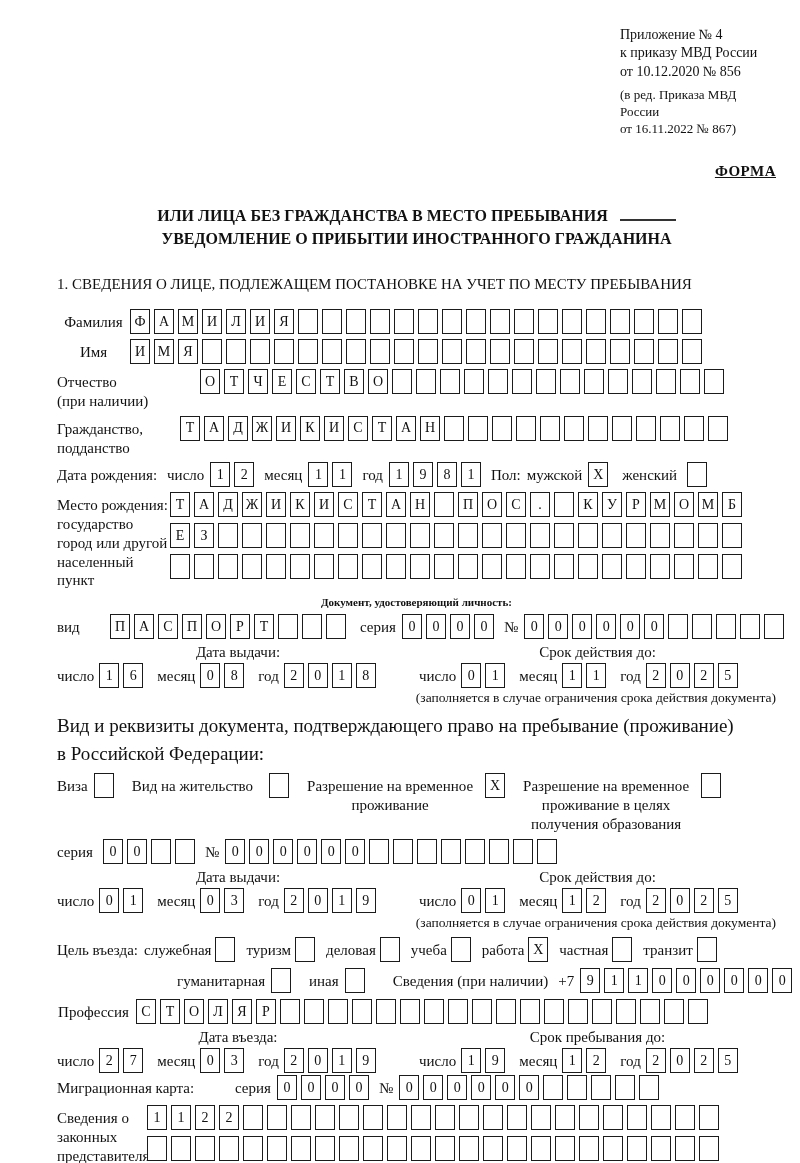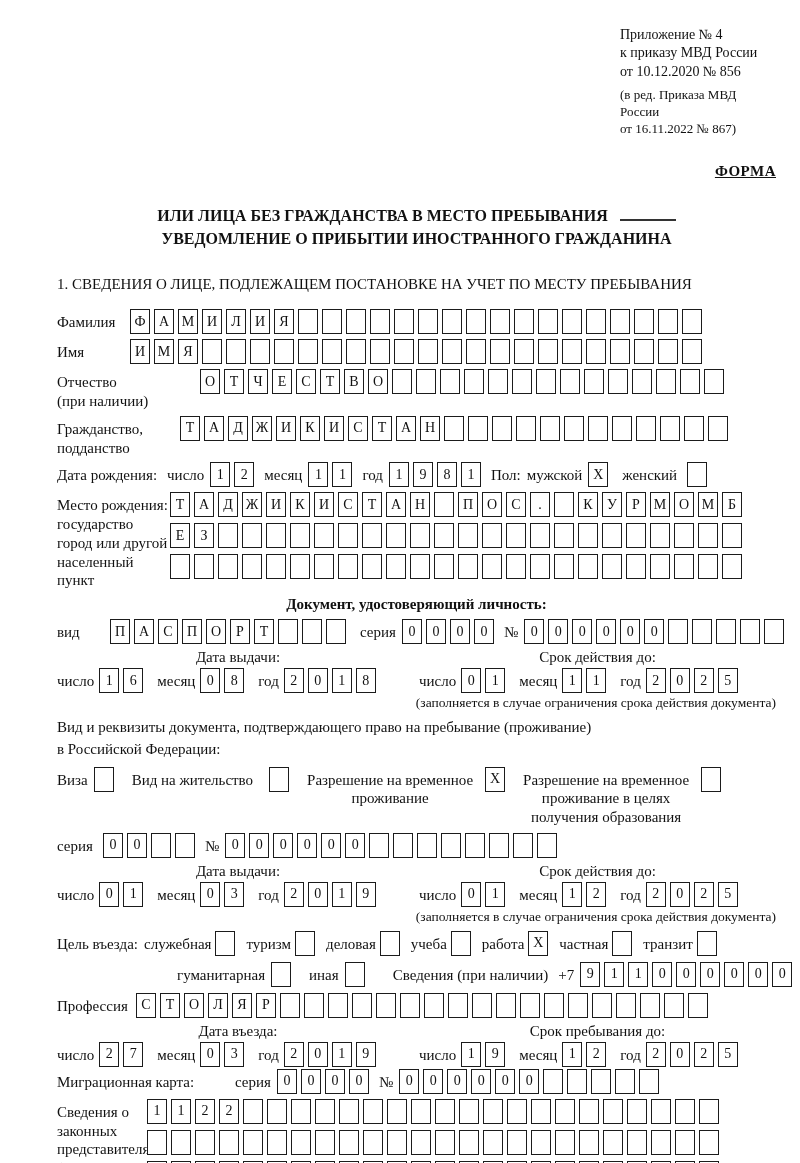--- a/index.html
+++ b/index.html
@@ -19,53 +19,53 @@
   
   .title { margin-top: 22px; text-align: center; font-weight: bold; font-size: 16px; line-height: 1.45; }
   .uline { display: inline-block; width: 56px; border-bottom: 2px solid #333; margin-left: 12px; vertical-align: baseline; }
   .sec-head { margin-top: 26px; font-weight: normal; font-size: 15px; }
 
   
   .body { margin-top: 16px; }
   .row { display: flex; align-items: flex-start; margin-bottom: 5px; white-space: nowrap; }
   .lbl { font-size: 15px; line-height: 1.25; padding-top: 4px; flex: none; }
   .ml  { white-space: pre-line; }
-  .w73  { width: 73px; }
+  .w73  { width: 73px; text-align: center; }
   .w143 { width: 143px; }
   .w123 { width: 123px; }
   .w113 { width: 113px; }
   .w53  { width: 53px; }
   .w90  { width: 90px; }
   .w150 { width: 150px; }
   .cells { display: flex; flex: none; }
   .cell {
     width: 20px; height: 25px; flex: none;
     border: 1.7px solid #1b1b1b; margin-right: 4px;
     display: flex; align-items: center; justify-content: center;
     font-size: 14px; background: #fff;
   }
   .stack > .cells { margin-bottom: 6px; }
   .gap-l { margin-left: 10px; }
   .gap-s { margin-left: 6px; }
 
   
-  .doc-head { text-align: center; font-weight: bold; font-size: 15px; margin: 6px 0 6px 0; }
+  .doc-head { text-align: center; font-weight: bold; font-size: 11px; margin: 6px 0 6px 0; }
 
   
   .dates { display: flex; margin-bottom: 2px; }
   .date-col { white-space: nowrap; }
   .date-col.left { width: 362px; }
   .date-col.right { flex: 1; }
   .date-head { text-align: center; font-size: 15px; margin-bottom: 2px; }
   .date-line { display: flex; align-items: flex-start; }
   .date-line .lbl { padding-top: 4px; margin-right: 5px; }
   .date-line .cells { margin-right: 10px; }
   .note { text-align: right; font-size: 13.5px; margin: 1px 0 6px 0; }
 
-  .plain { font-size: 15px; line-height: 1.45; }
+  .plain { font-size: 19px; line-height: 1.45; }
   .cb-group { display: flex; align-items: flex-start; margin-bottom: 6px; }
   .cb-item { display: flex; align-items: flex-start; margin-right: 14px; }
   .cb-item .lbl { padding-top: 4px; margin-right: 6px; }
   .cb-item .ctr { text-align: center; }
   .purpose-row .cb-item { margin-right: 7px; }
   .purpose-row .cb-item .lbl { margin-right: 4px; }
   .indent120 { margin-left: 120px; }
 </style>
 </head>
 <body>

